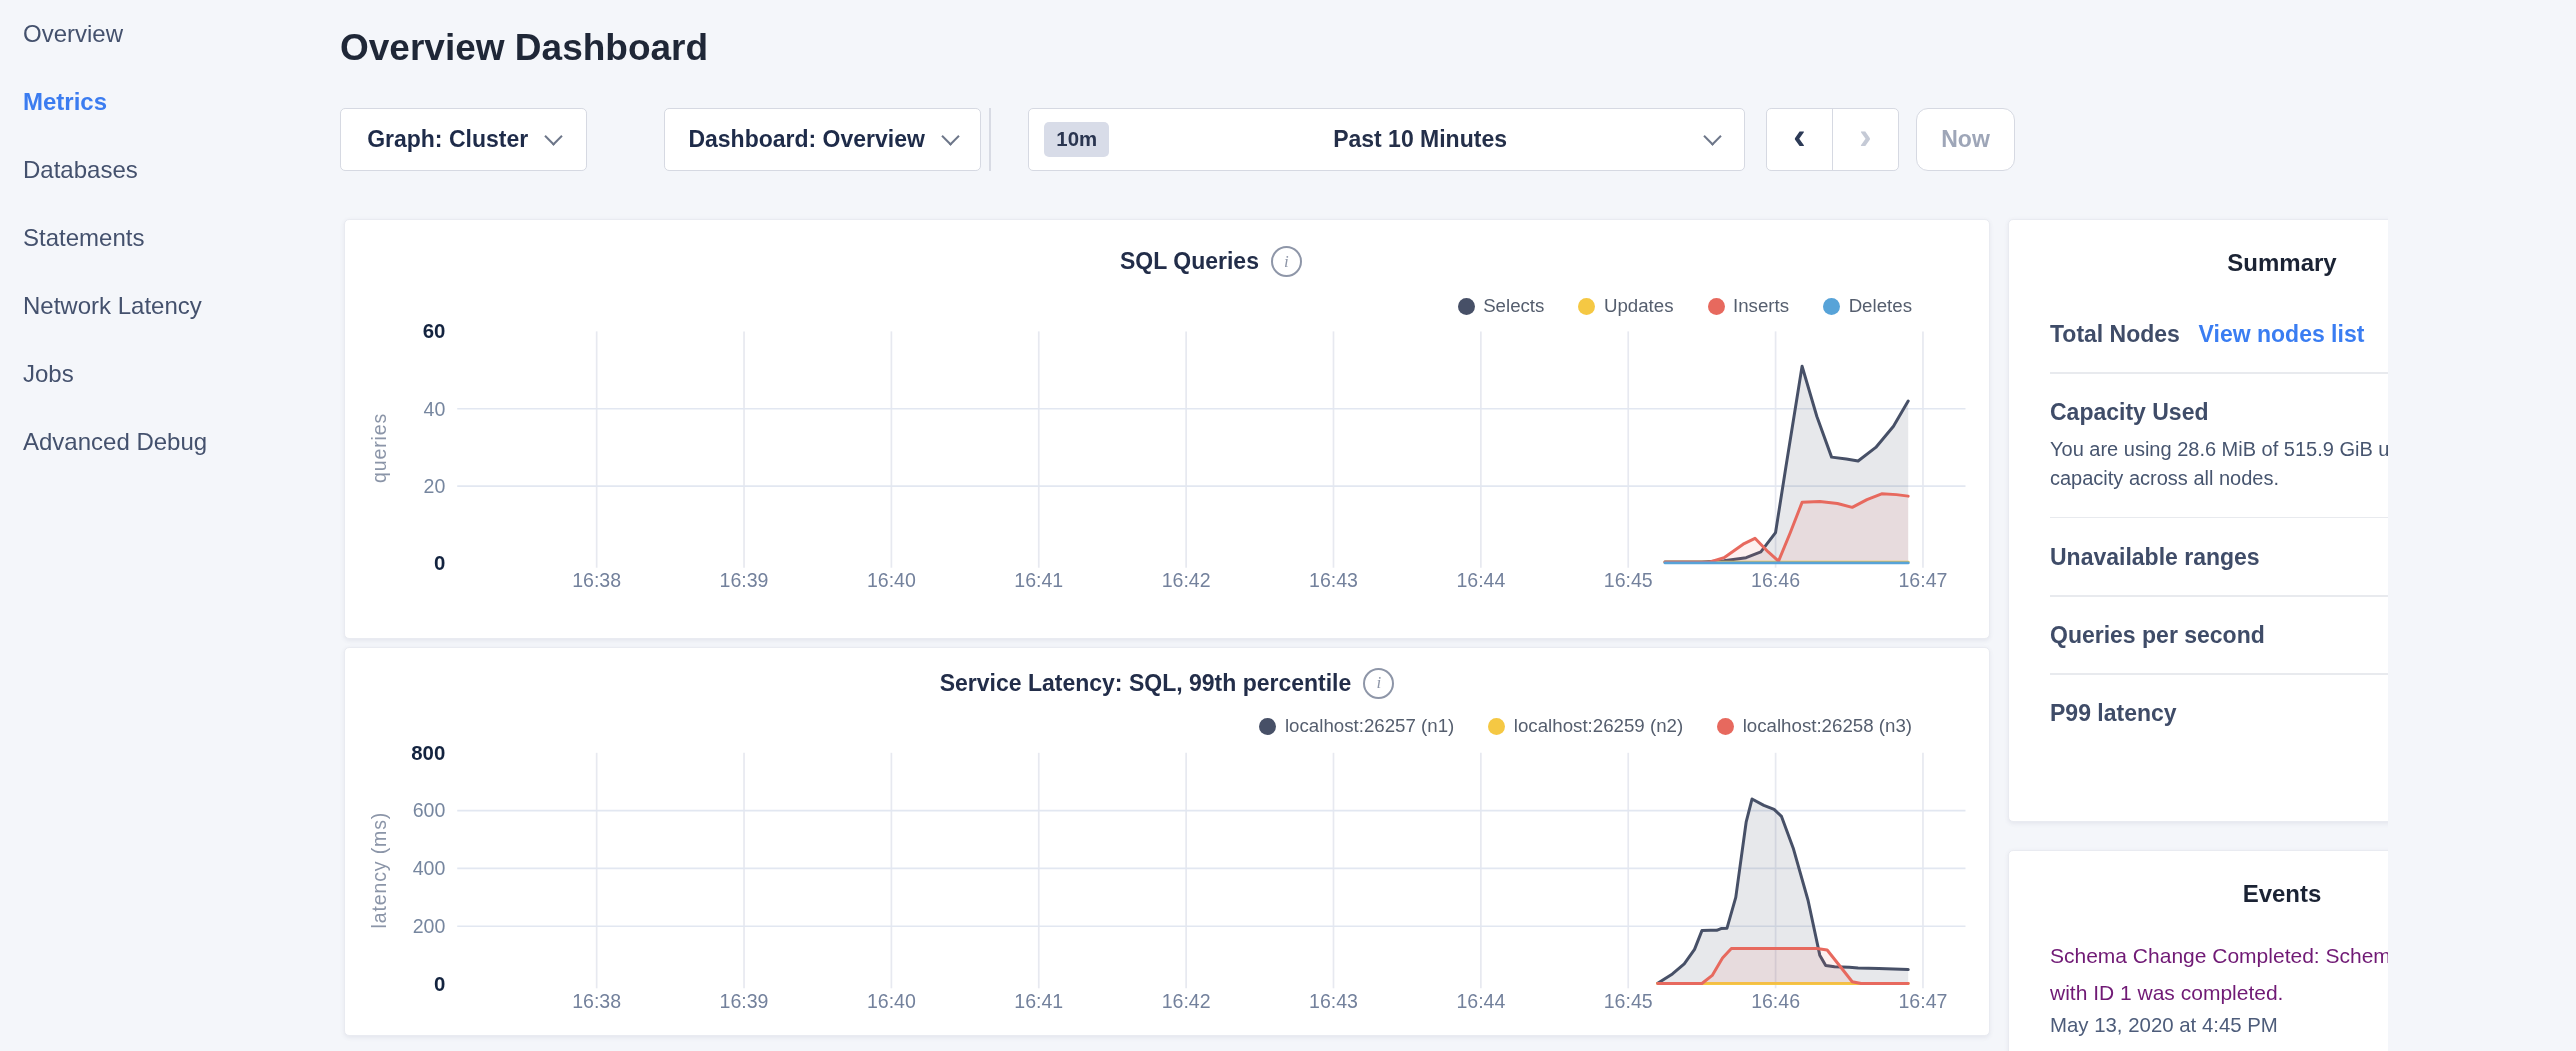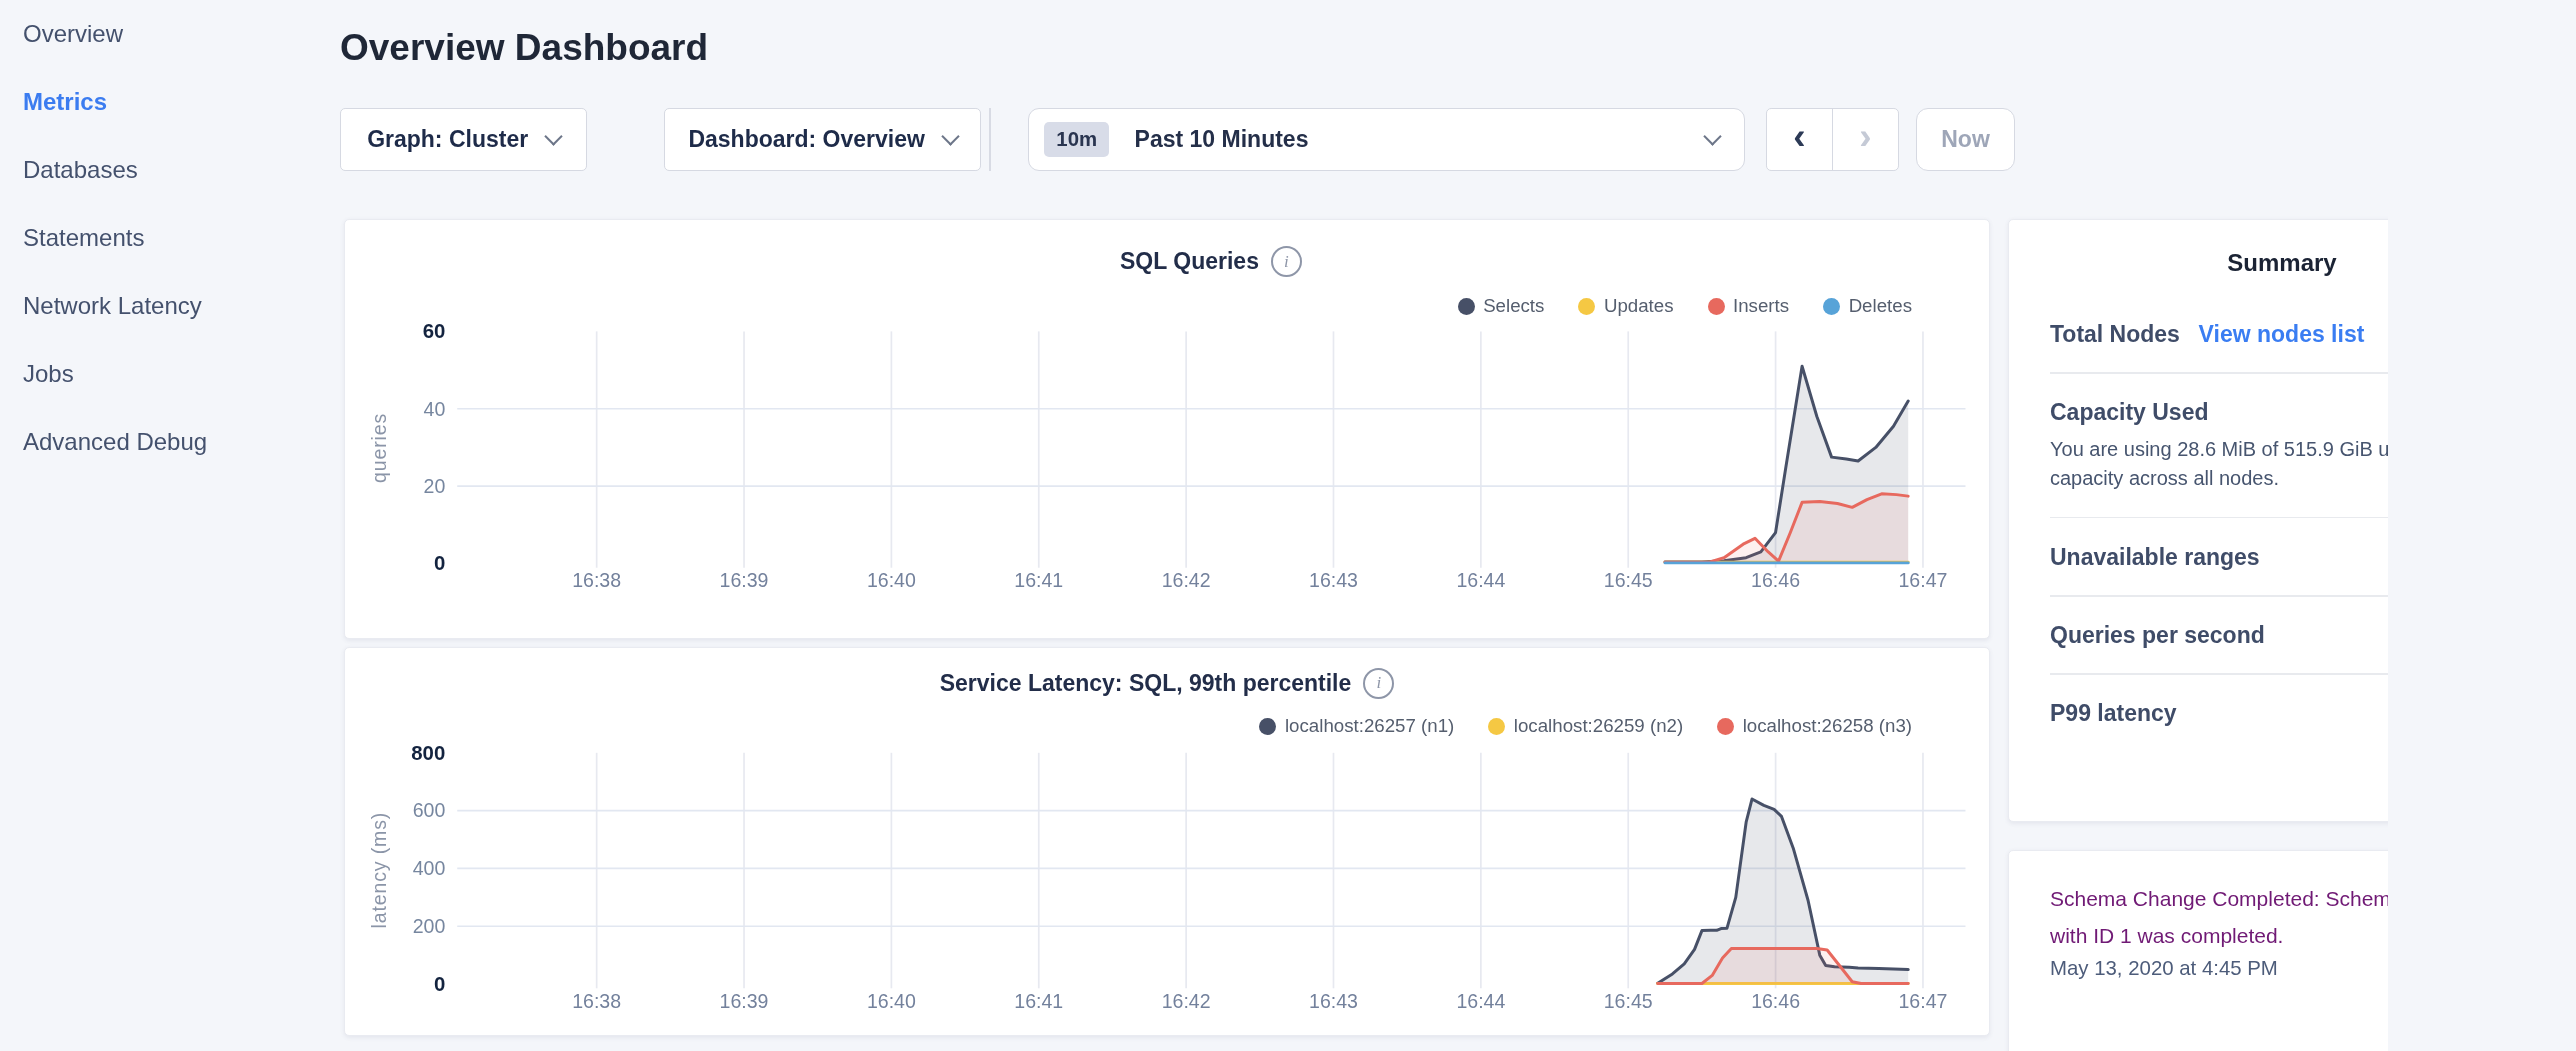--- a/index.html
+++ b/index.html
@@ -13,22 +13,22 @@
   
   .page-title{position:absolute;left:340px;top:27px;font-size:37px;font-weight:700;color:#1f2737;}
   
   .btn{position:absolute;top:108px;height:63px;background:#fff;border:1.7px solid #d6d9e2;
        border-radius:5.1px;box-sizing:border-box;display:flex;align-items:center;justify-content:center;
        gap:18.7px;font-size:23px;font-weight:700;color:#1e2b49;cursor:pointer;}
   .chev{width:11px;height:11px;border-right:2.6px solid #6d7689;border-bottom:2.6px solid #6d7689;
         transform:rotate(45deg);margin-top:-5.1px;}
   .controls-divider{position:absolute;left:989px;top:108px;width:1.7px;height:63px;background:#d8dbe4;}
   .time-selector{position:absolute;left:1028px;top:108px;width:717px;height:63px;background:#fff;
-       border:1.7px solid #d6d9e2;border-radius:11px;box-sizing:border-box;display:flex;align-items:center;
-       cursor:pointer;}
+       border:1.7px solid #d6d9e2;border-radius:5px;box-sizing:border-box;display:flex;align-items:center;
+       cursor:pointer;text-align:center;}
   .time-badge{margin-left:15.3px;background:#d8dce8;border-radius:5.1px;padding:6px 12px;
        font-size:20.4px;font-weight:700;color:#2a3550;}
   .time-label{margin-left:25.5px;font-size:23px;font-weight:700;color:#242f49;flex:1;}
   .time-selector .chev{margin-right:25.5px;}
   .pager{position:absolute;left:1766px;top:108px;width:133px;height:63px;display:flex;
        border:1.7px solid #d6d9e2;border-radius:5.1px;background:#fff;box-sizing:border-box;overflow:hidden;}
   .pager-btn{flex:1;display:flex;align-items:center;justify-content:center;font-size:37px;
        font-weight:600;cursor:pointer;padding-bottom:5.1px;}
   .pager-prev{color:#2c3a56;border-right:1.7px solid #d6d9e2;}
   .pager-next{color:#c5cad6;}
@@ -266,20 +266,21 @@
         </div>
         <div class="sum-divider"></div>
         <div class="sum-row">
           <span class="sum-label">P99 latency</span>
           <span class="sum-value">46.1 ms</span>
         </div>
       </div>
   </div>
 
   <div class="card side-card" style="left:2008px;top:850px;width:548px;height:238px;">
+    <div class="side-heading">Events</div>
     <div id="event-items">
         <div class="event-item">
           <div class="event-text">Schema Change Completed: Schema change with ID 1 was completed.</div>
           <div class="event-time">May 13, 2020 at 4:45 PM</div>
         </div>
       </div>
   </div>
 
 </div>
 

